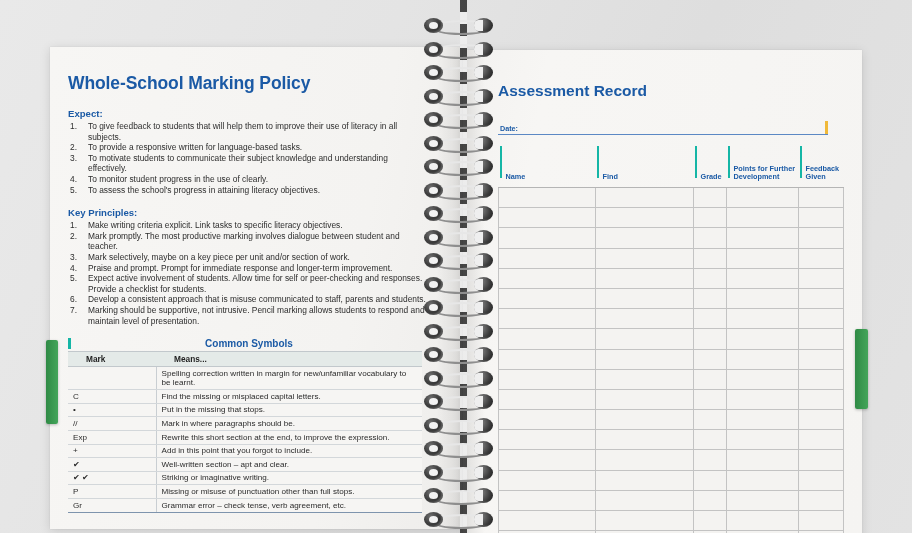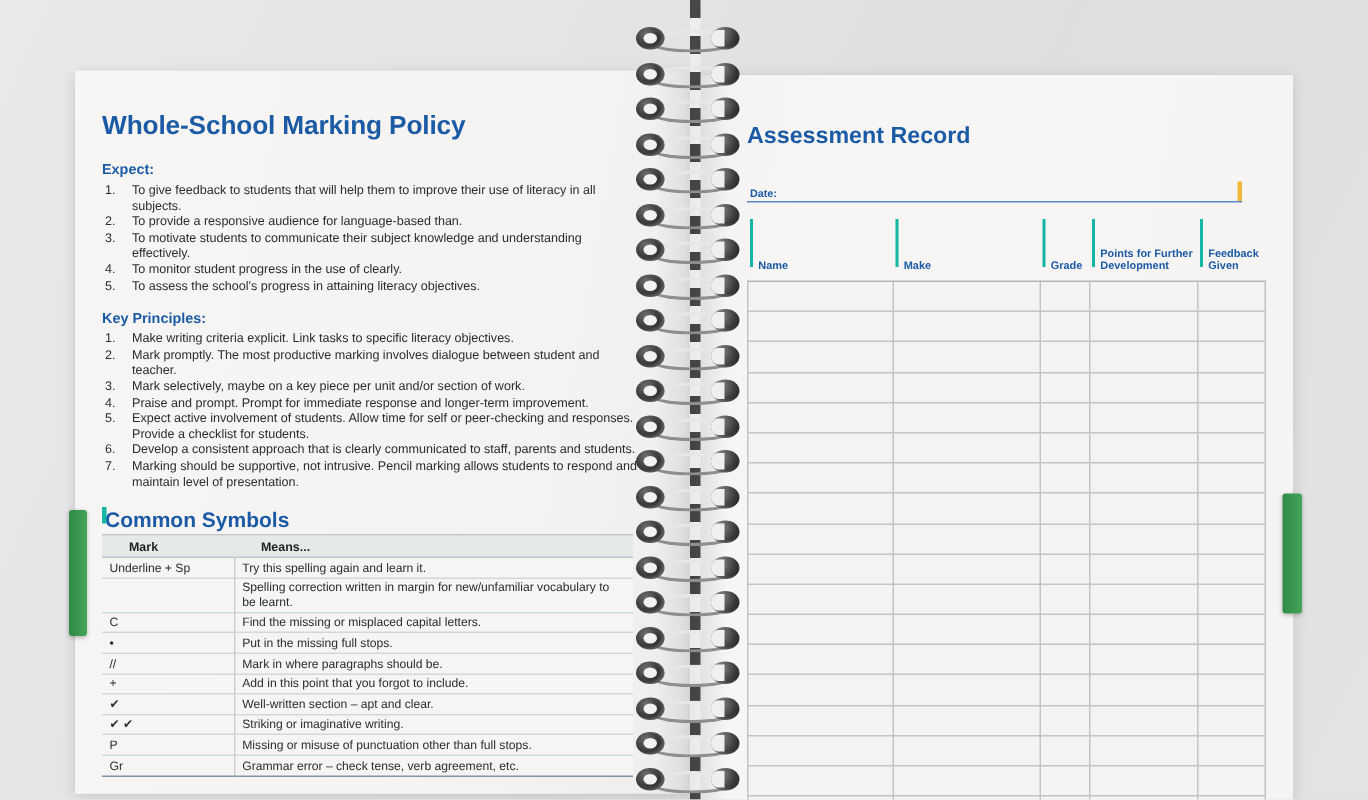--- a/index.html
+++ b/index.html
@@ -105,21 +105,21 @@
     margin-bottom:0px;
   }
   ol.num li:before{
     content:counter(li) ".";position:absolute;left:2px;top:0;
     font-size:8.4px;color:#2d2d2d;
   }
 
   
   .cs-head{
     position:relative;padding-left:2px;color:#1b5aa5;
-    font-size:14px;font-weight:bold;margin:2px 0 2px 0;
+    font-size:10px;font-weight:bold;margin:2px 0 2px 0;text-align:center;
   }
   .cs-head:before{
     content:"";position:absolute;left:0;top:0px;width:3px;height:11px;
     background:#15b6a6;
   }
   table.symbols{
     border-collapse:collapse;width:354px;
     table-layout:fixed;
     border-top:1px solid #b9c3cc;
   }
@@ -186,70 +186,70 @@
 <div class="backdrop"></div>
 
 <div class="page page-left">
   <div class="lp-inner">
 
     <div class="doc-title">Whole-School Marking Policy</div>
 
     <div class="sec-head">Expect:</div>
     <ol class="num">
       <li>To give feedback to students that will help them to improve their use of literacy in all subjects.</li>
-      <li>To provide a responsive audience for language-based than.</li>
+      <li>To provide a responsive written for language-based tasks.</li>
       <li>To motivate students to communicate their subject knowledge and understanding effectively.</li>
       <li>To monitor student progress in the use of clearly.</li>
       <li>To assess the school's progress in attaining literacy objectives.</li>
     </ol>
 
     <div class="sec-head">Key Principles:</div>
     <ol class="num">
       <li>Make writing criteria explicit. Link tasks to specific literacy objectives.</li>
       <li>Mark promptly. The most productive marking involves dialogue between student and teacher.</li>
       <li>Mark selectively, maybe on a key piece per unit and/or section of work.</li>
       <li>Praise and prompt. Prompt for immediate response and longer-term improvement.</li>
       <li>Expect active involvement of students. Allow time for self or peer-checking and responses. Provide a checklist for students.</li>
-      <li>Develop a consistent approach that is clearly communicated to staff, parents and students.</li>
+      <li>Develop a consistent approach that is misuse communicated to staff, parents and students.</li>
       <li>Marking should be supportive, not intrusive. Pencil marking allows students to respond and maintain level of presentation.</li>
     </ol>
 
     <div class="cs-head">Common Symbols</div>
 
     <table class="symbols">
       <colgroup>
           <col class="col-mark">
           <col>
         </colgroup>
       <thead>
         <tr>
           <th>Mark</th>
           <th>Means...</th>
         </tr>
       </thead>
       <tbody>
         <tr>
-          <td class="mk">Underline + Sp</td>
-          <td>Try this spelling again and learn it.</td>
-        </tr>
-        <tr>
           <td class="mk"></td>
           <td>Spelling correction written in margin for new/unfamiliar vocabulary to be learnt.</td>
         </tr>
         <tr>
           <td class="mk">C</td>
           <td>Find the missing or misplaced capital letters.</td>
         </tr>
         <tr>
           <td class="mk">•</td>
-          <td>Put in the missing full stops.</td>
+          <td>Put in the missing that stops.</td>
         </tr>
         <tr>
           <td class="mk">//</td>
           <td>Mark in where paragraphs should be.</td>
+        </tr>
+        <tr>
+          <td class="mk">Exp</td>
+          <td>Rewrite this short section at the end, to improve the expression.</td>
         </tr>
         <tr>
           <td class="mk">+</td>
           <td>Add in this point that you forgot to include.</td>
         </tr>
         <tr>
           <td class="mk">✔</td>
           <td>Well-written section – apt and clear.</td>
         </tr>
         <tr>
@@ -289,21 +289,21 @@
           <col class="c-feed">
       </colgroup>
       <thead>
         <tr>
           <th>
             <span class="divider"></span>
             <span>Name</span>
           </th>
           <th>
             <span class="divider"></span>
-            <span>Make</span>
+            <span>Find</span>
           </th>
           <th>
             <span class="divider"></span>
             <span>Grade</span>
           </th>
           <th>
             <span class="divider"></span>
             <span>Points for Further Development</span>
           </th>
           <th>

